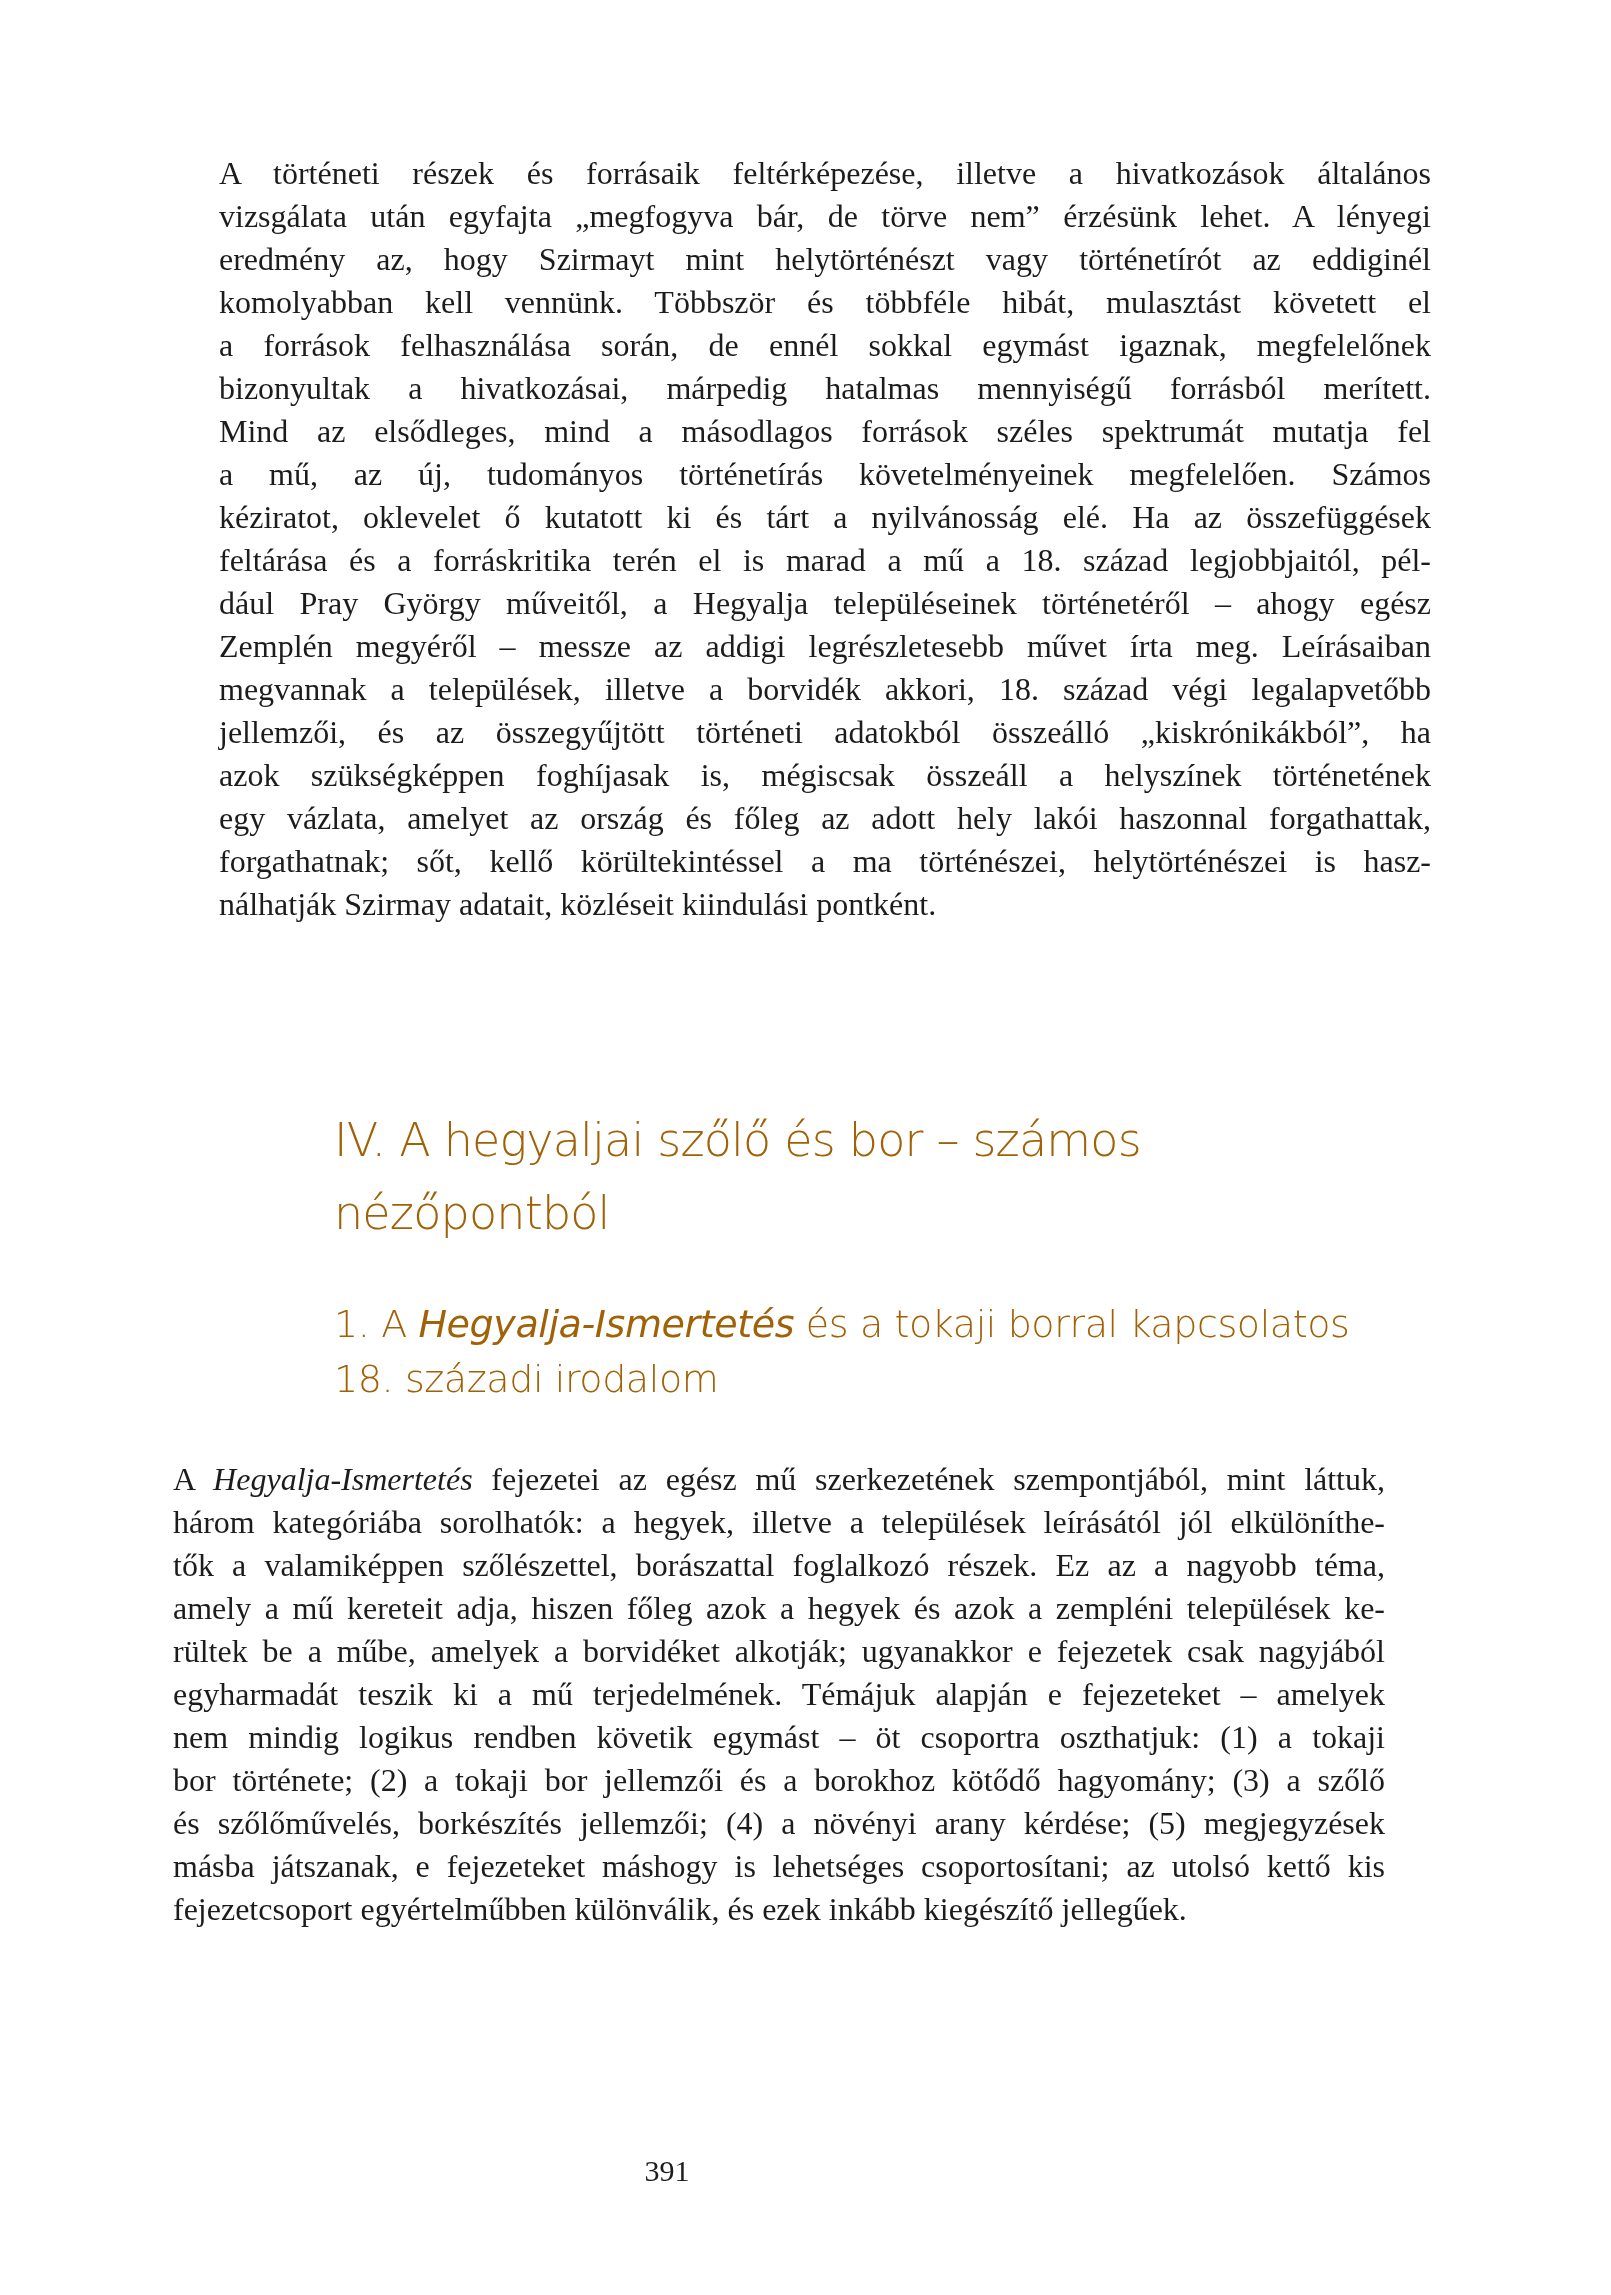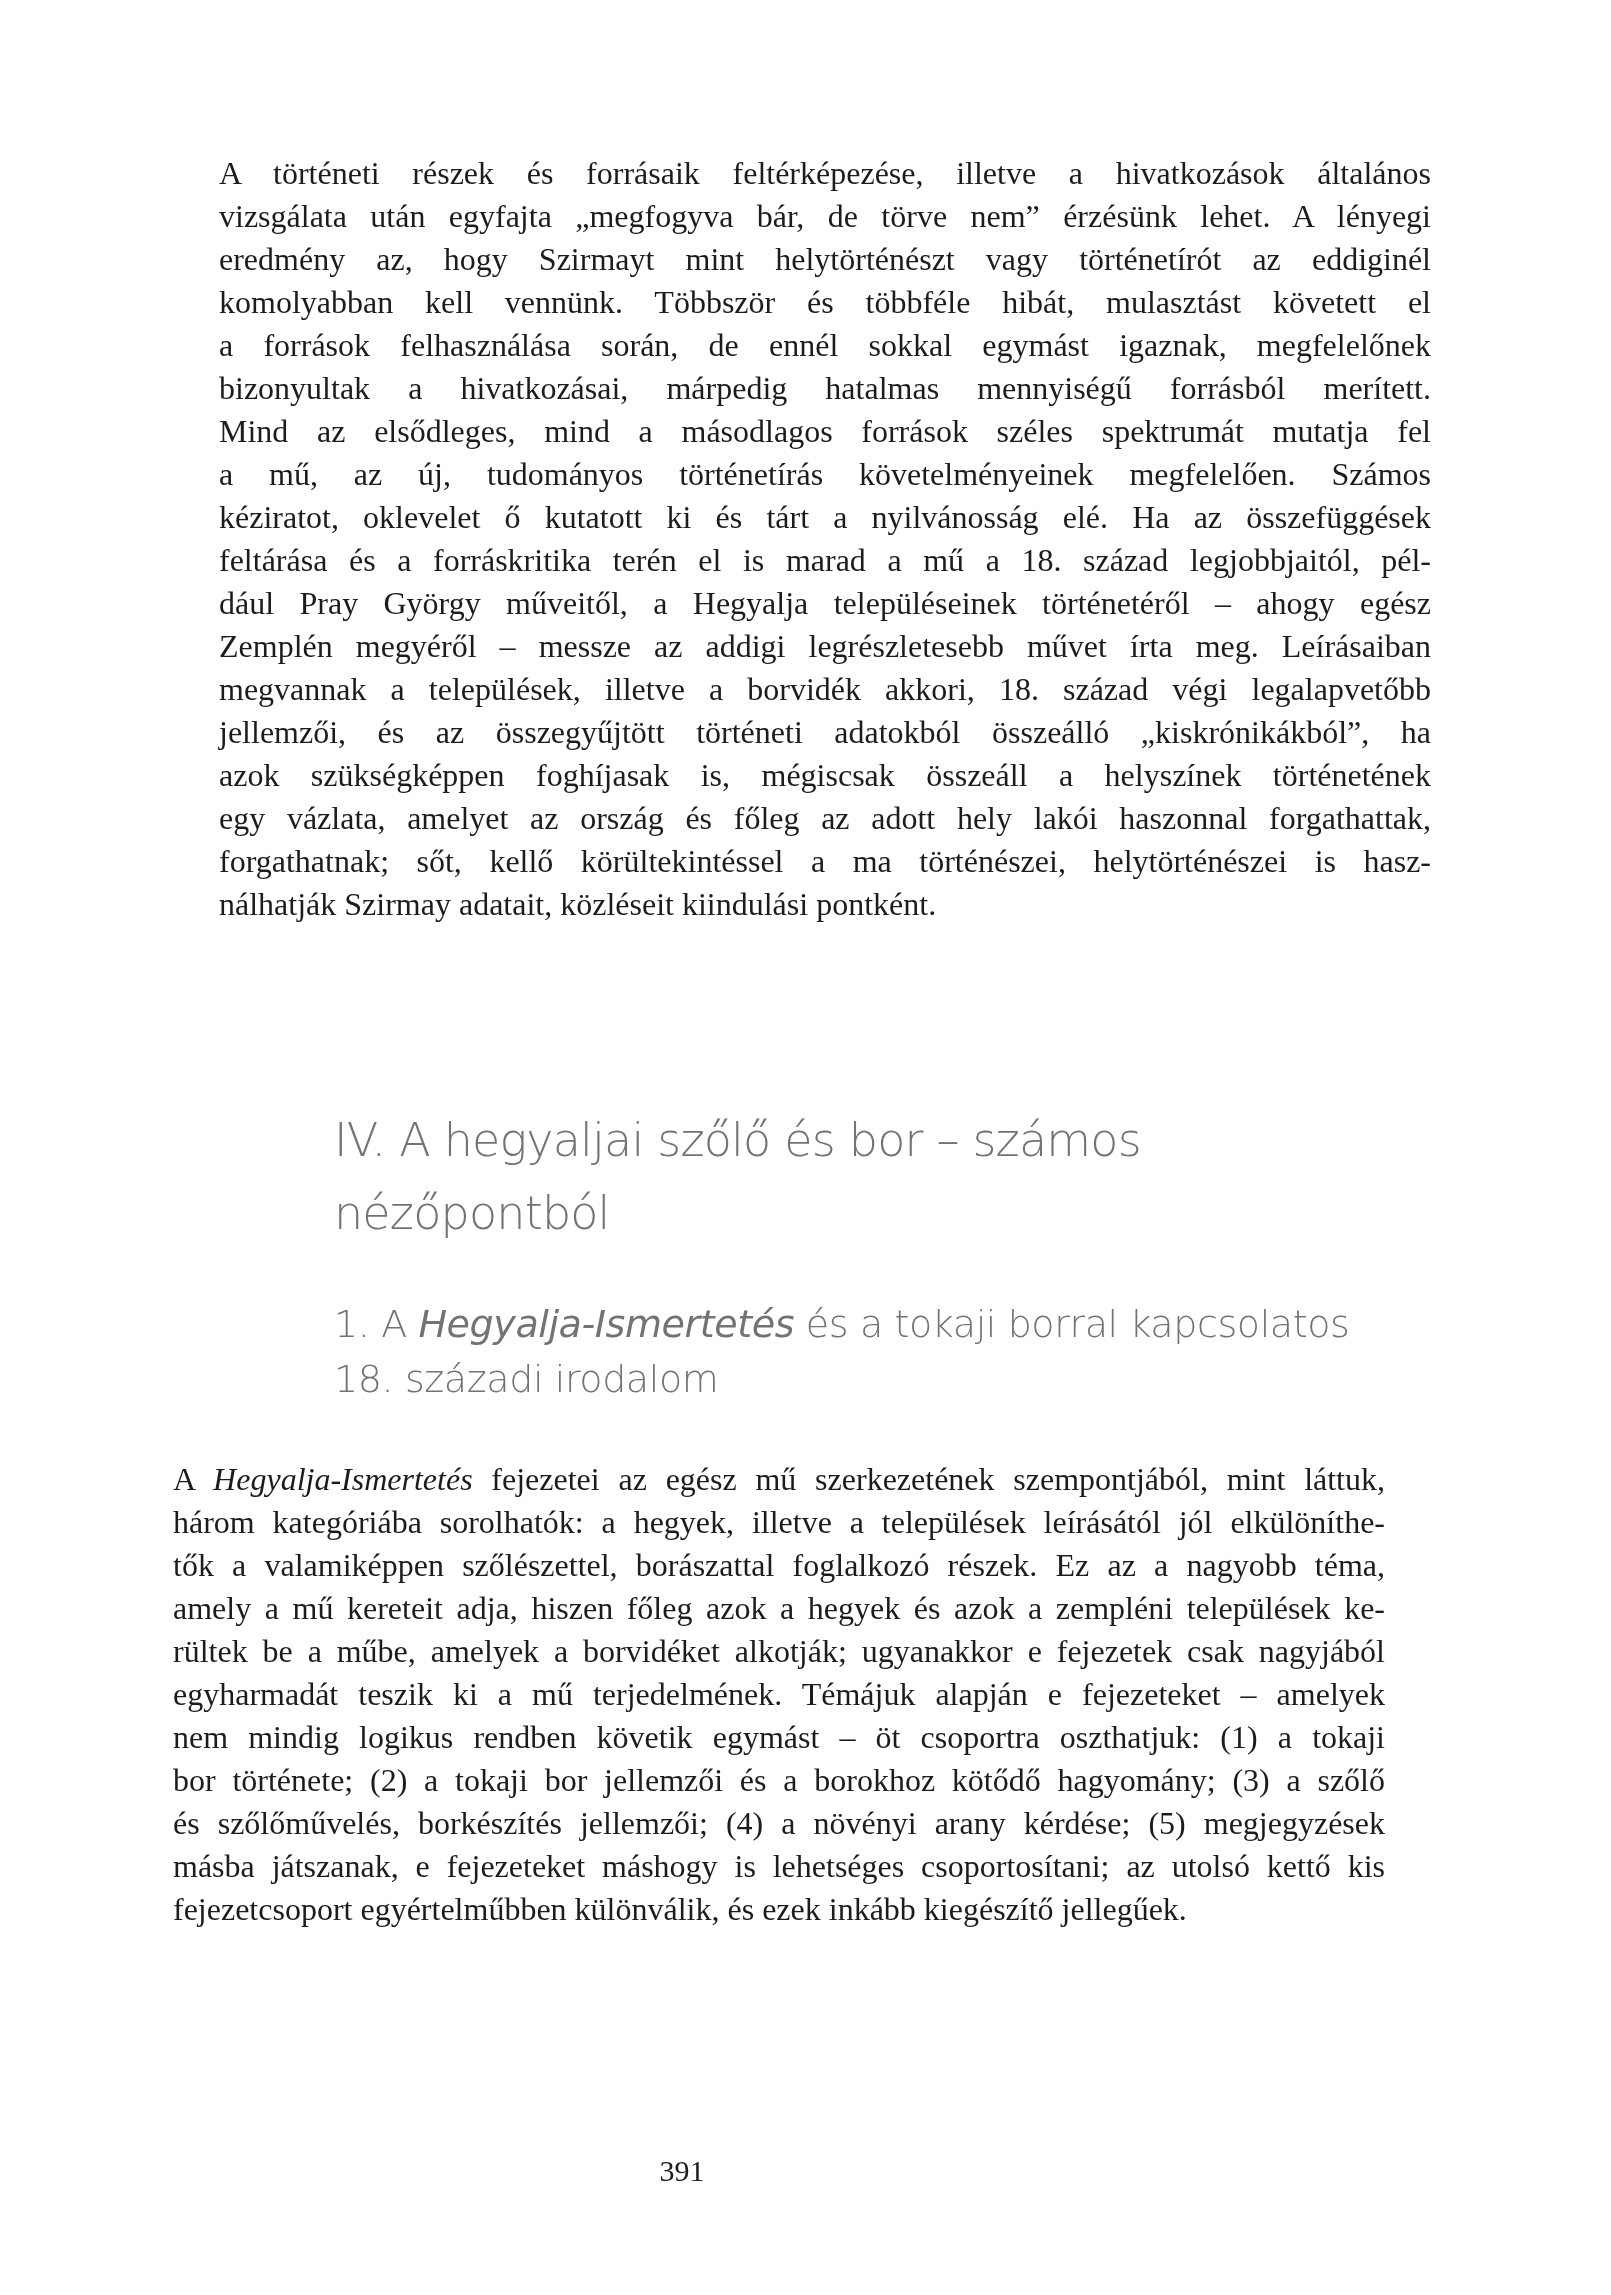--- a/index.html
+++ b/index.html
@@ -12,28 +12,28 @@
   }
   .line {
     display: block; height: 43px; line-height: 43px;
     text-align: justify; text-align-last: justify; white-space: nowrap;
     overflow: visible;
   }
   .line.last { text-align-last: left; }
   .heading {
     position: absolute; left: 334px; width: 1075px;
     font-family: "DejaVu Sans", "Liberation Sans", sans-serif;
-    font-weight: 200; color: #737373;
+    font-weight: 200; color: #a16207;
   }
   .h1 { top: 1104px; font-size: 46px; line-height: 73px; letter-spacing: -0.8px; }
   .h2 { top: 1297px; font-size: 38px; line-height: 55px; letter-spacing: -0.4px; }
   .h-line { display: block; white-space: nowrap; }
   .it { font-style: italic; }
   .page-number {
-    position: absolute; top: 2154px; left: 15px; width: 1334px; text-align: center;
+    position: absolute; top: 2154px; left: 0; width: 1334px; text-align: center;
     font-family: "Liberation Serif", "DejaVu Serif", serif; font-size: 30px; color: #1c1c1c;
   }
 </style>
 </head>
 <body>
 
 <div class="page">
 
   <div class="body-text" style="top:152px;margin-left:46px;">
     <span class="line">A történeti részek és forrásaik feltérképezése, illetve a hivatkozások általános</span>

